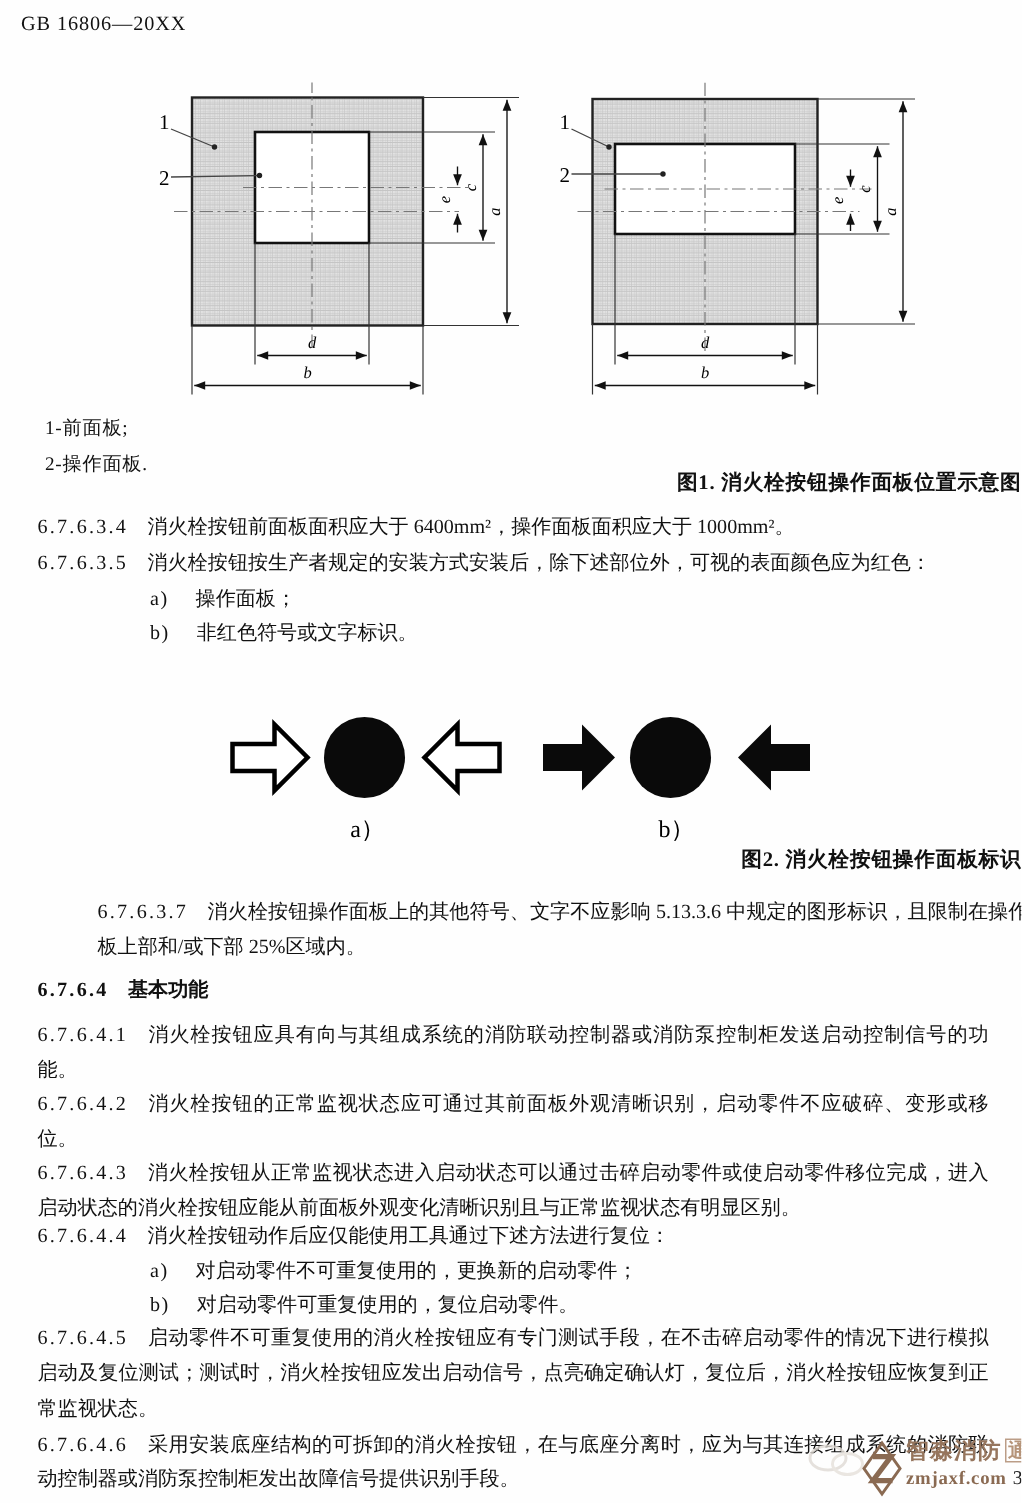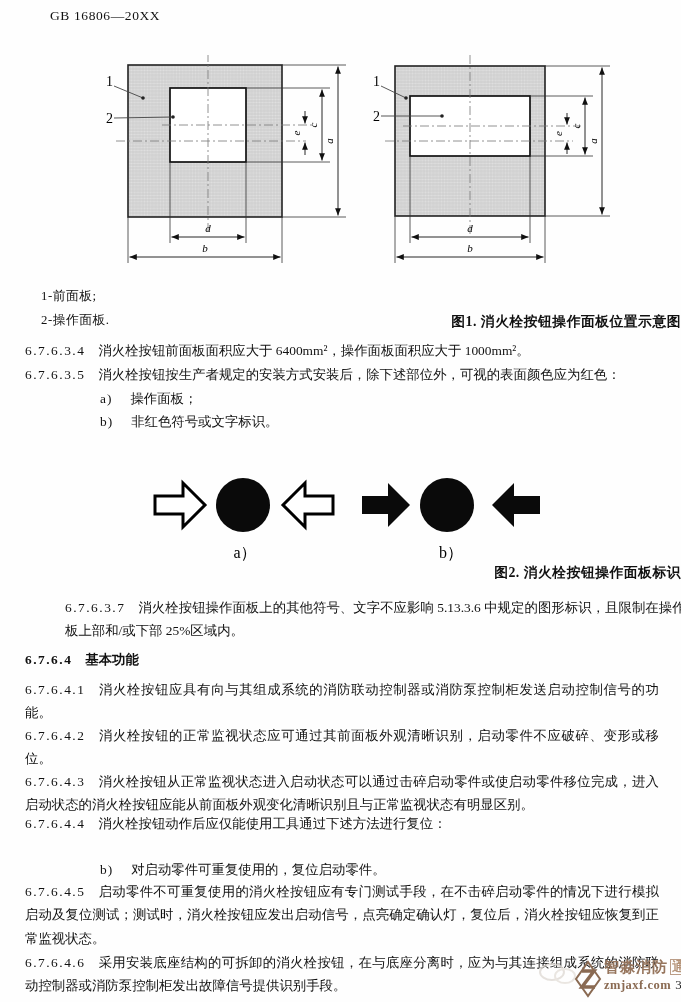--- a/index.html
+++ b/index.html
@@ -1,22 +1,22 @@
 <!DOCTYPE html>
 <html><head>
 <meta charset="utf-8">
 <style>
   html,body{margin:0;padding:0;background:#fff;}
   .page{
     position:relative;width:681px;height:1002px;background:#fefefe;
     font-family:"Liberation Serif","DejaVu Serif",serif;color:#111;overflow:hidden;
   }
-  .header{position:absolute;top:8px;left:14px;font-size:13.5px;letter-spacing:.6px;margin-left:36px;}
+  .header{position:absolute;top:8px;left:14px;font-size:13.5px;letter-spacing:.6px;}
   svg.diagram{position:absolute;}
-  .legend{position:absolute;left:25px;margin:16px;font-size:12.8px;letter-spacing:.5px;}
+  .legend{position:absolute;left:25px;margin:5px;font-size:12.8px;letter-spacing:.5px;}
   .caption{position:absolute;left:0;width:100%;margin:0;text-align:right;font-weight:bold;font-size:13.8px;letter-spacing:.5px;}
   .para{position:absolute;left:25px;width:634px;margin:0;font-size:13.4px;line-height:23.4px;text-align:justify;}
   .para .pnum{letter-spacing:1.5px;padding-right:13px;white-space:nowrap;}
   .para.item{left:58px;width:560px;text-align:left;margin-left:42px;}
   .para.item .pnum{letter-spacing:1px;padding-right:18px;}
   .para.heading{font-weight:bold;text-align:left;}
   
   .watermark{position:absolute;left:538px;top:956px;width:142px;height:44px;}
   .wm-ghost{position:absolute;left:0;top:4px;opacity:.8;}
   .wm-logo{position:absolute;left:36px;top:4px;}
@@ -160,20 +160,21 @@
   <p class="caption" style="top:564px;">图2. 消火栓按钮操作面板标识</p>
 
   <p class="para" style="top:596px;margin-left:40px;"><span class="pnum">6.7.6.3.7</span><span>消火栓按钮操作面板上的其他符号、文字不应影响 5.13.3.6 中规定的图形标识，且限制在操作面板上部和/或下部 25%区域内。</span></p>
 
   <p class="para heading" style="top:648px;"><span class="pnum">6.7.6.4</span><span>基本功能</span></p>
 
   <p class="para" style="top:678px;"><span class="pnum">6.7.6.4.1</span><span>消火栓按钮应具有向与其组成系统的消防联动控制器或消防泵控制柜发送启动控制信号的功能。</span></p>
   <p class="para" style="top:724px;"><span class="pnum">6.7.6.4.2</span><span>消火栓按钮的正常监视状态应可通过其前面板外观清晰识别，启动零件不应破碎、变形或移位。</span></p>
   <p class="para" style="top:770px;"><span class="pnum">6.7.6.4.3</span><span>消火栓按钮从正常监视状态进入启动状态可以通过击碎启动零件或使启动零件移位完成，进入启动状态的消火栓按钮应能从前面板外观变化清晰识别且与正常监视状态有明显区别。</span></p>
   <p class="para" style="top:812px;"><span class="pnum">6.7.6.4.4</span><span>消火栓按钮动作后应仅能使用工具通过下述方法进行复位：</span></p>
+  <p class="para item" style="top:835px;"><span class="pnum">a)</span><span>对启动零件不可重复使用的，更换新的启动零件；</span></p>
   <p class="para item" style="top:858px;"><span class="pnum">b)</span><span>对启动零件可重复使用的，复位启动零件。</span></p>
   <p class="para" style="top:880px;"><span class="pnum">6.7.6.4.5</span><span>启动零件不可重复使用的消火栓按钮应有专门测试手段，在不击碎启动零件的情况下进行模拟启动及复位测试；测试时，消火栓按钮应发出启动信号，点亮确定确认灯，复位后，消火栓按钮应恢复到正常监视状态。</span></p>
   <p class="para" style="top:951px;"><span class="pnum">6.7.6.4.6</span><span>采用安装底座结构的可拆卸的消火栓按钮，在与底座分离时，应为与其连接组成系统的消防联动控制器或消防泵控制柜发出故障信号提供识别手段。</span></p>
 
   <div class="watermark">
     <svg class="wm-ghost" width="40" height="30" viewBox="0 0 40 30">
       <ellipse cx="14" cy="12" rx="12" ry="8" fill="none" stroke="#e0dbd5" stroke-width="2"></ellipse>
       <ellipse cx="27" cy="16" rx="10" ry="7" fill="none" stroke="#e6e1db" stroke-width="2"></ellipse>
     </svg>
     <svg class="wm-logo" width="28" height="38" viewBox="0 0 28 38">

